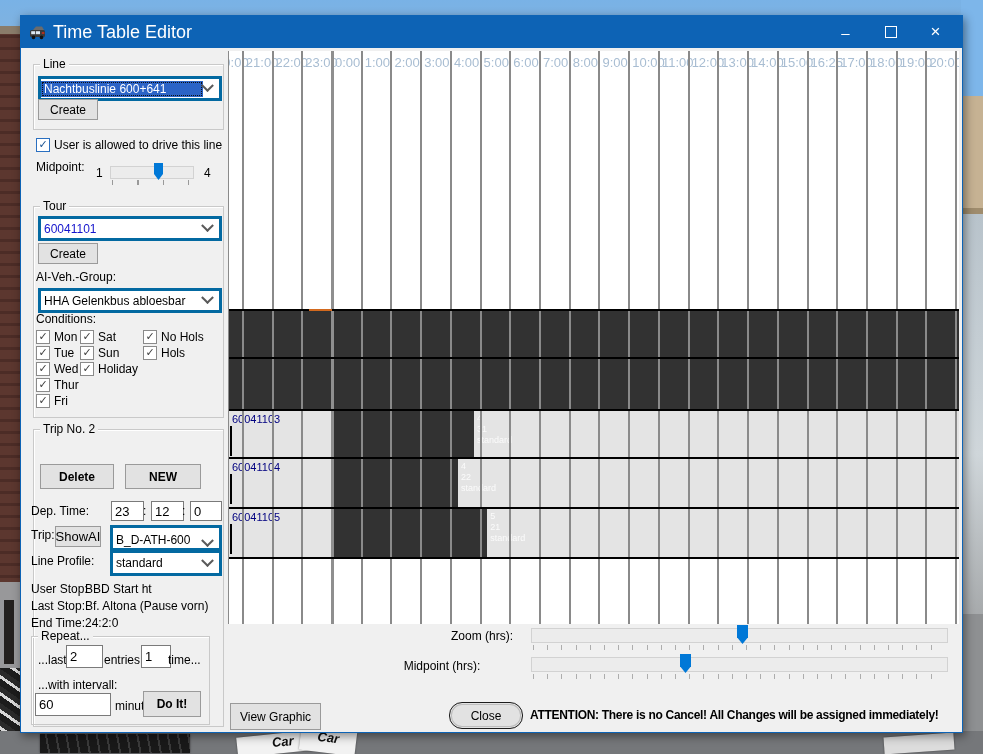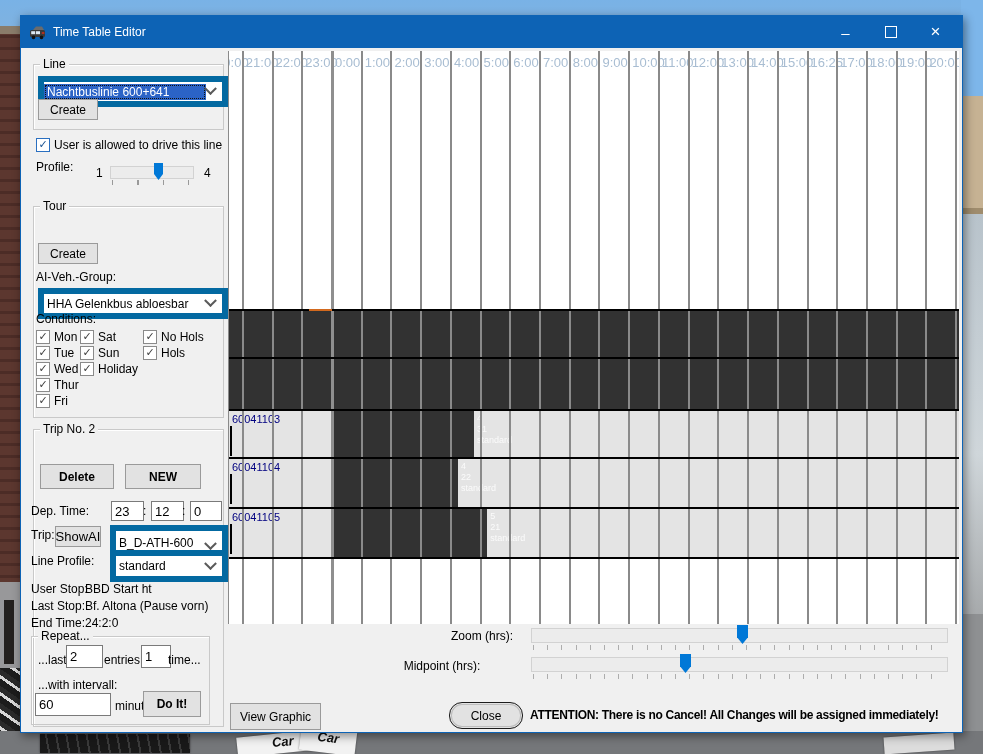--- a/index.html
+++ b/index.html
@@ -29,31 +29,31 @@
     text-align:center;overflow:hidden;}
   .poster.dark{background:#191919;color:#eee;
     background-image:repeating-linear-gradient(80deg,#191919 0 8px,#3a3a3a 8px 10px);}
   
   .win{position:absolute;left:20px;top:15px;width:941px;height:716px;
     background:#f0f0f0;border:1px solid var(--titlebar,#0d63b5);
     box-shadow:2px 3px 9px rgba(0,0,0,.45);}
   .titlebar{position:absolute;left:0;top:0;right:0;height:32px;
     background:var(--titlebar,#0d63b5);display:flex;align-items:center;color:#fff;}
   .title-icon{margin:0 6px 0 8px;width:18px;height:15px;flex:0 0 auto;}
-  .title-text{font-size:12px;}
+  .title-text{font-size:18px;}
   .caption-btns{margin-left:auto;display:flex;height:32px;margin-right:4px;}
   .cap-btn{width:45px;height:32px;display:flex;align-items:center;justify-content:center;
     color:#fff;font-size:15px;cursor:default;}
   .max-glyph{width:10px;height:10px;border:1px solid #fff;display:block;}
   .client{position:absolute;left:0;top:32px;width:939px;height:682px;background:#f0f0f0;font-size:12px;color:#000;}
   .abs{position:absolute;}
   
   .groupbox{position:absolute;border:1px solid #c9c9c9;box-shadow:inset 1px 1px 0 #ffffff;}
   .gb-label{position:absolute;top:-8px;left:6px;background:#f0f0f0;padding:0 3px;font-size:12px;white-space:nowrap;}
-  .combo{position:absolute;background:#fff;border:6px solid #0369a1;display:flex;align-items:center;font-size:12px;}
+  .combo{position:absolute;background:#fff;border:3px solid #0369a1;display:flex;align-items:center;font-size:12px;}
   .combo-text{flex:1;padding:1px 3px;white-space:nowrap;overflow:hidden;}
   .combo-text.sel{background:#2b63c6;color:#fff;outline:1px dotted #101010;outline-offset:-2px;}
   .combo-text.blue{color:#1414cc;}
   .combo-arrow{width:7px;height:7px;border-right:2px solid #5a5a5a;border-bottom:2px solid #5a5a5a;
     transform:rotate(45deg) translate(-2px,-2px);margin-right:7px;flex:0 0 auto;}
   .btn{position:absolute;background:#e2e2e2;border:1px solid #9a9a9a;font-size:12px;
     display:flex;align-items:center;justify-content:center;font-family:"Liberation Sans",sans-serif;}
   .btn.bold{font-weight:bold;}
   .btn.default{border:1px solid #1c1c1c;box-shadow:inset 0 0 0 1px #e2e2e2, inset 0 0 0 2px #bdbdbd;}
   .txtin{position:absolute;background:#fff;border:1px solid #7a7a7a;font-size:13px;padding:0 3px;
@@ -147,29 +147,33 @@
       </div>
       <div class="btn" style="left:17px;top:51px;width:58px;height:19px;">
           <span>Create</span>
         </div>
 
       <label class="cb-row abs" style="left:15px;top:89px;">
         <span class="cbx blue">✓</span>
         <span>User is allowed to drive this line</span>
       </label>
 
-      <span class="lbl" style="left:15px;top:112px;">Profile:</span>
+      <span class="lbl" style="left:15px;top:112px;">Midpoint:</span>
       <span class="lbl" style="left:75px;top:118px;">1</span>
       <div class="sl-track" style="left:89px;top:118px;width:82px;height:11px;"></div>
       <div class="sl-thumb" style="left:133px;top:115px;width:9px;height:17px;"></div>
       <div class="sl-ticks4" style="left:91px;top:132px;width:78px;height:5px;"></div>
       <span class="lbl" style="left:183px;top:118px;">4</span>
 
       <div class="groupbox" style="left:12px;top:158px;width:189px;height:210px;">
         <span class="gb-label">Tour</span>
+      </div>
+      <div class="combo" style="left:17px;top:168px;width:178px;height:19px;">
+        <span class="combo-text blue">60041101</span>
+        <span class="combo-arrow"></span>
       </div>
       <div class="btn" style="left:17px;top:195px;width:58px;height:19px;">
           <span>Create</span>
         </div>
       <span class="lbl" style="left:15px;top:222px;">AI-Veh.-Group:</span>
       <div class="combo" style="left:17px;top:240px;width:178px;height:19px;">
         <span class="combo-text">HHA Gelenkbus abloesbar</span>
         <span class="combo-arrow"></span>
       </div>
       <span class="lbl" style="left:15px;top:264px;">Conditions:</span>

